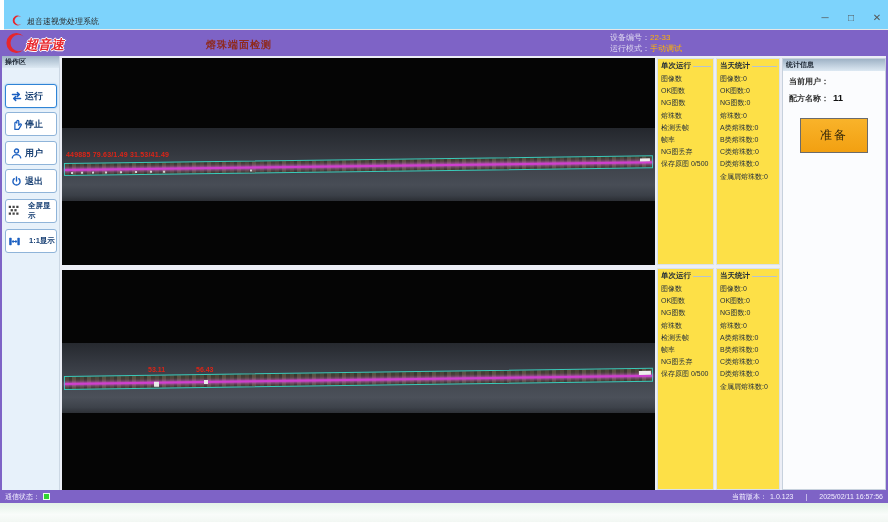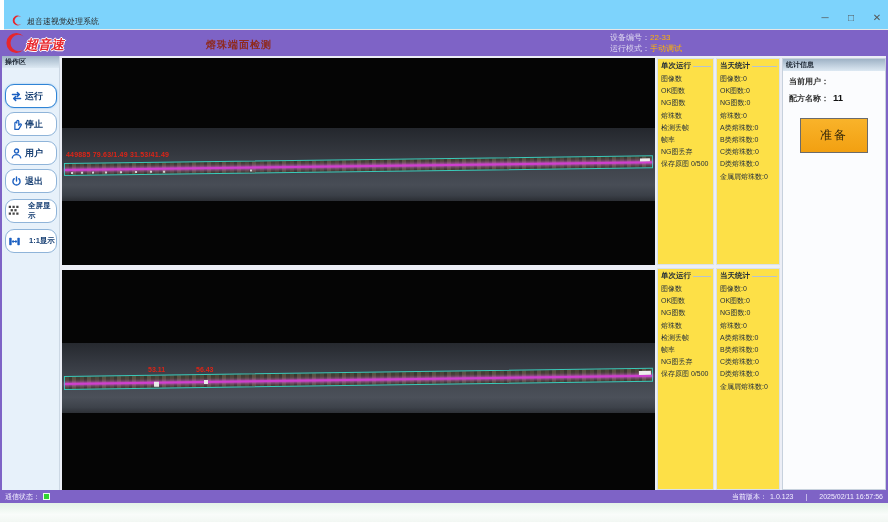--- a/index.html
+++ b/index.html
@@ -41,21 +41,21 @@
                 background:#eceef6; }
 
   
   #sidebar { position:absolute; left:2px; top:56px; width:58px; height:434px;
              background:#e7f1fa; border-right:1px solid #ccd8e4; }
   .panel-header { height:12px; line-height:12px; padding-left:3px; font-size:7px;
                   font-weight:bold; color:#18222e;
                   background:linear-gradient(180deg,#9fb3c6,#dde9f3); }
   .side-btn { position:absolute; left:3px; width:52px; height:24px; display:flex;
               align-items:center; gap:2px; padding-left:4px; background:#fff;
-              border:1px solid #8fb4d9; border-radius:9px; font-size:9px; font-weight:bold;
+              border:1px solid #8fb4d9; border-radius:3px; font-size:9px; font-weight:bold;
               color:#173f73; cursor:pointer; }
   .side-btn.active { border:1px solid #2f84d6; box-shadow:0 0 2px #7fb6e8; }
   .side-btn.small { font-size:7.5px; padding-left:2px; gap:8px; }
   .side-btn svg { flex:0 0 auto; }
 
   
   .cam { position:absolute; left:62px; width:593px; background:#050505; overflow:hidden; }
   #cam1 { top:58px; height:207px; }
   #cam2 { top:270px; height:220px; }
   .band { position:absolute; left:0; width:593px; }

